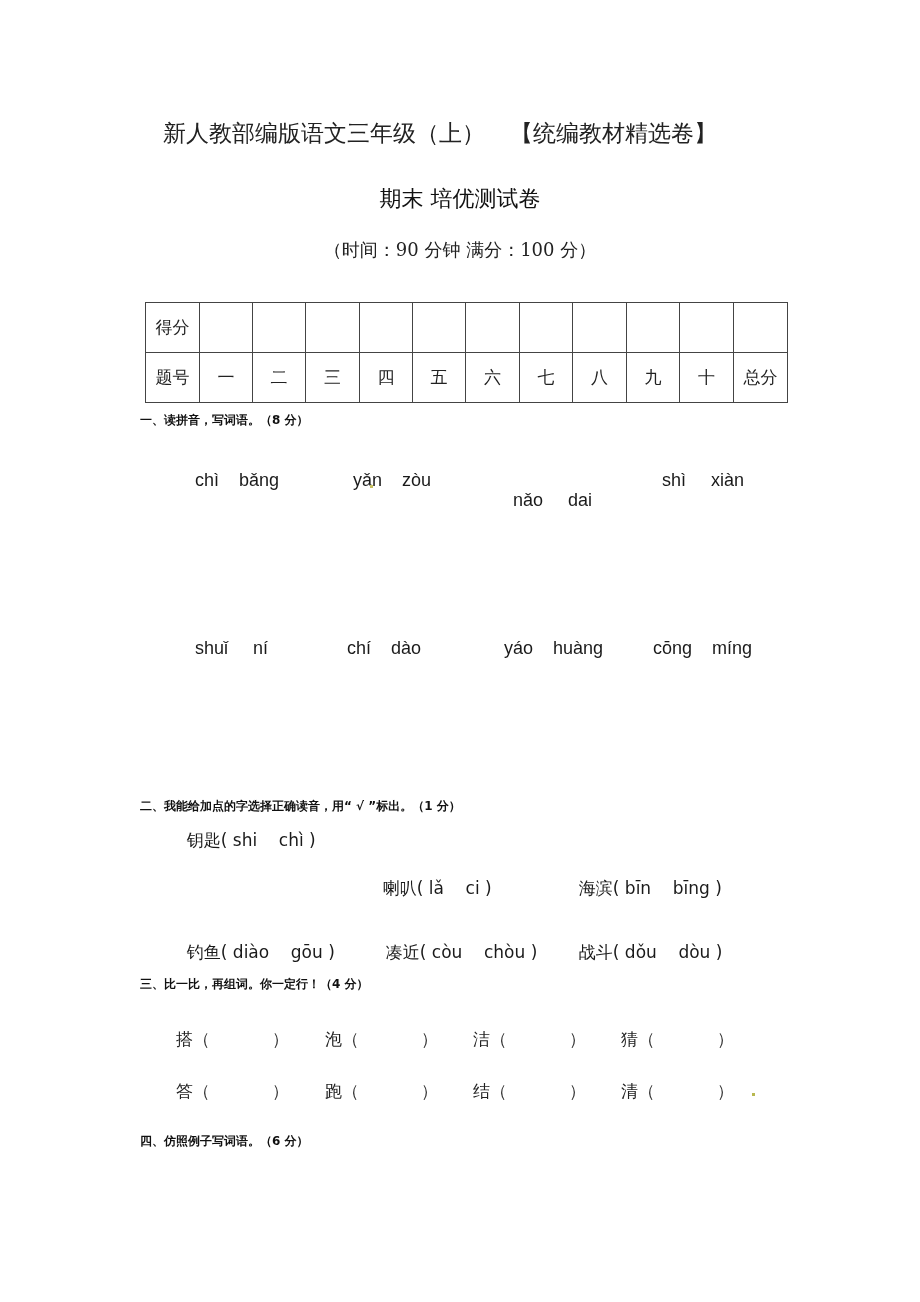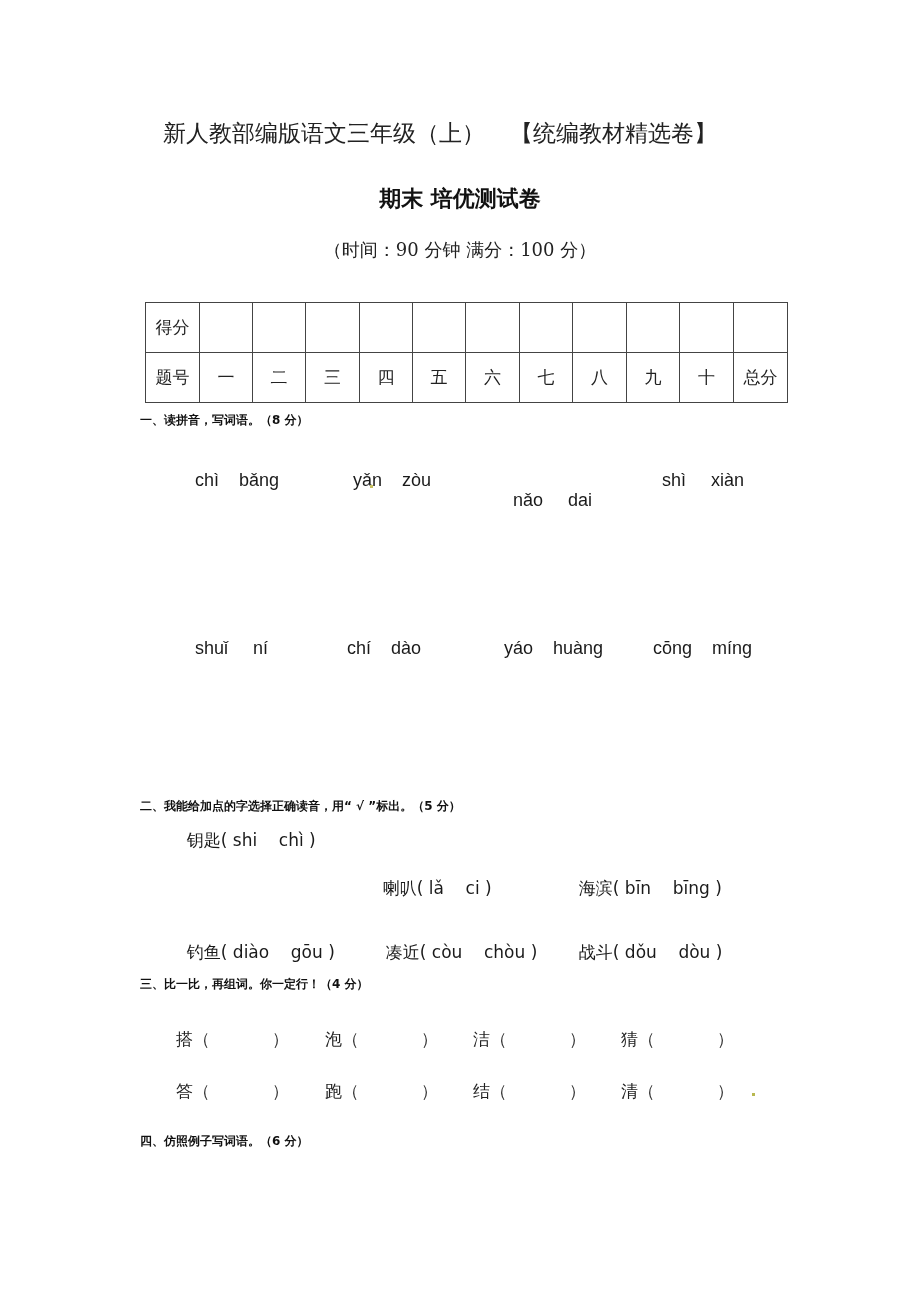--- a/index.html
+++ b/index.html
@@ -23,21 +23,21 @@
       font-family: "DejaVu Serif", serif;
       color: #222;
     }
     .header-line .left { position: absolute; left: 163px; }
     .header-line .right { position: absolute; left: 510px; }
 
     .title {
       left: 0; width: 920px; top: 184px;
       text-align: center;
       font-size: 22px;
-      font-weight: bold;
+      font-weight: normal;
       font-family: "DejaVu Sans", sans-serif;
       color: #111;
     }
     .subtitle {
       left: 0; width: 920px; top: 238px;
       text-align: center;
       font-size: 18px;
       font-family: "DejaVu Serif", serif;
       color: #222;
     }
@@ -167,21 +167,21 @@
 <div class="abs pinyin" style="left:353px; top:470px; white-space:pre;">yǎn    zòu</div>
 <div class="abs pinyin" style="left:513px; top:490px; white-space:pre;">nǎo     dai</div>
 <div class="abs pinyin" style="left:662px; top:470px; white-space:pre;">shì     xiàn</div>
 <div class="speck2"></div>
 
 <div class="abs pinyin" style="left:195px; top:638px; white-space:pre;">shuǐ     ní</div>
 <div class="abs pinyin" style="left:347px; top:638px; white-space:pre;">chí    dào</div>
 <div class="abs pinyin" style="left:504px; top:638px; white-space:pre;">yáo    huàng</div>
 <div class="abs pinyin" style="left:653px; top:638px; white-space:pre;">cōng    míng</div>
 
-<div class="abs section-heading" style="left:140px; top:798px;">二、我能给加点的字选择正确读音，用“ √ ”标出。（5 分）</div>
+<div class="abs section-heading" style="left:140px; top:798px;">二、我能给加点的字选择正确读音，用“ √ ”标出。（1 分）</div>
 
 <div class="abs choice" style="left:176px; top:809px; white-space:pre;">
   <span class="word">钥匙</span><span>( shi    chì )</span>
 </div>
 <div class="abs choice" style="left:372px; top:857px; white-space:pre;">
   <span class="word">喇叭</span><span>( lǎ    ci )</span>
 </div>
 <div class="abs choice" style="left:568px; top:857px; white-space:pre;">
   <span class="word">海滨</span><span>( bīn    bīng )</span>
 </div>

